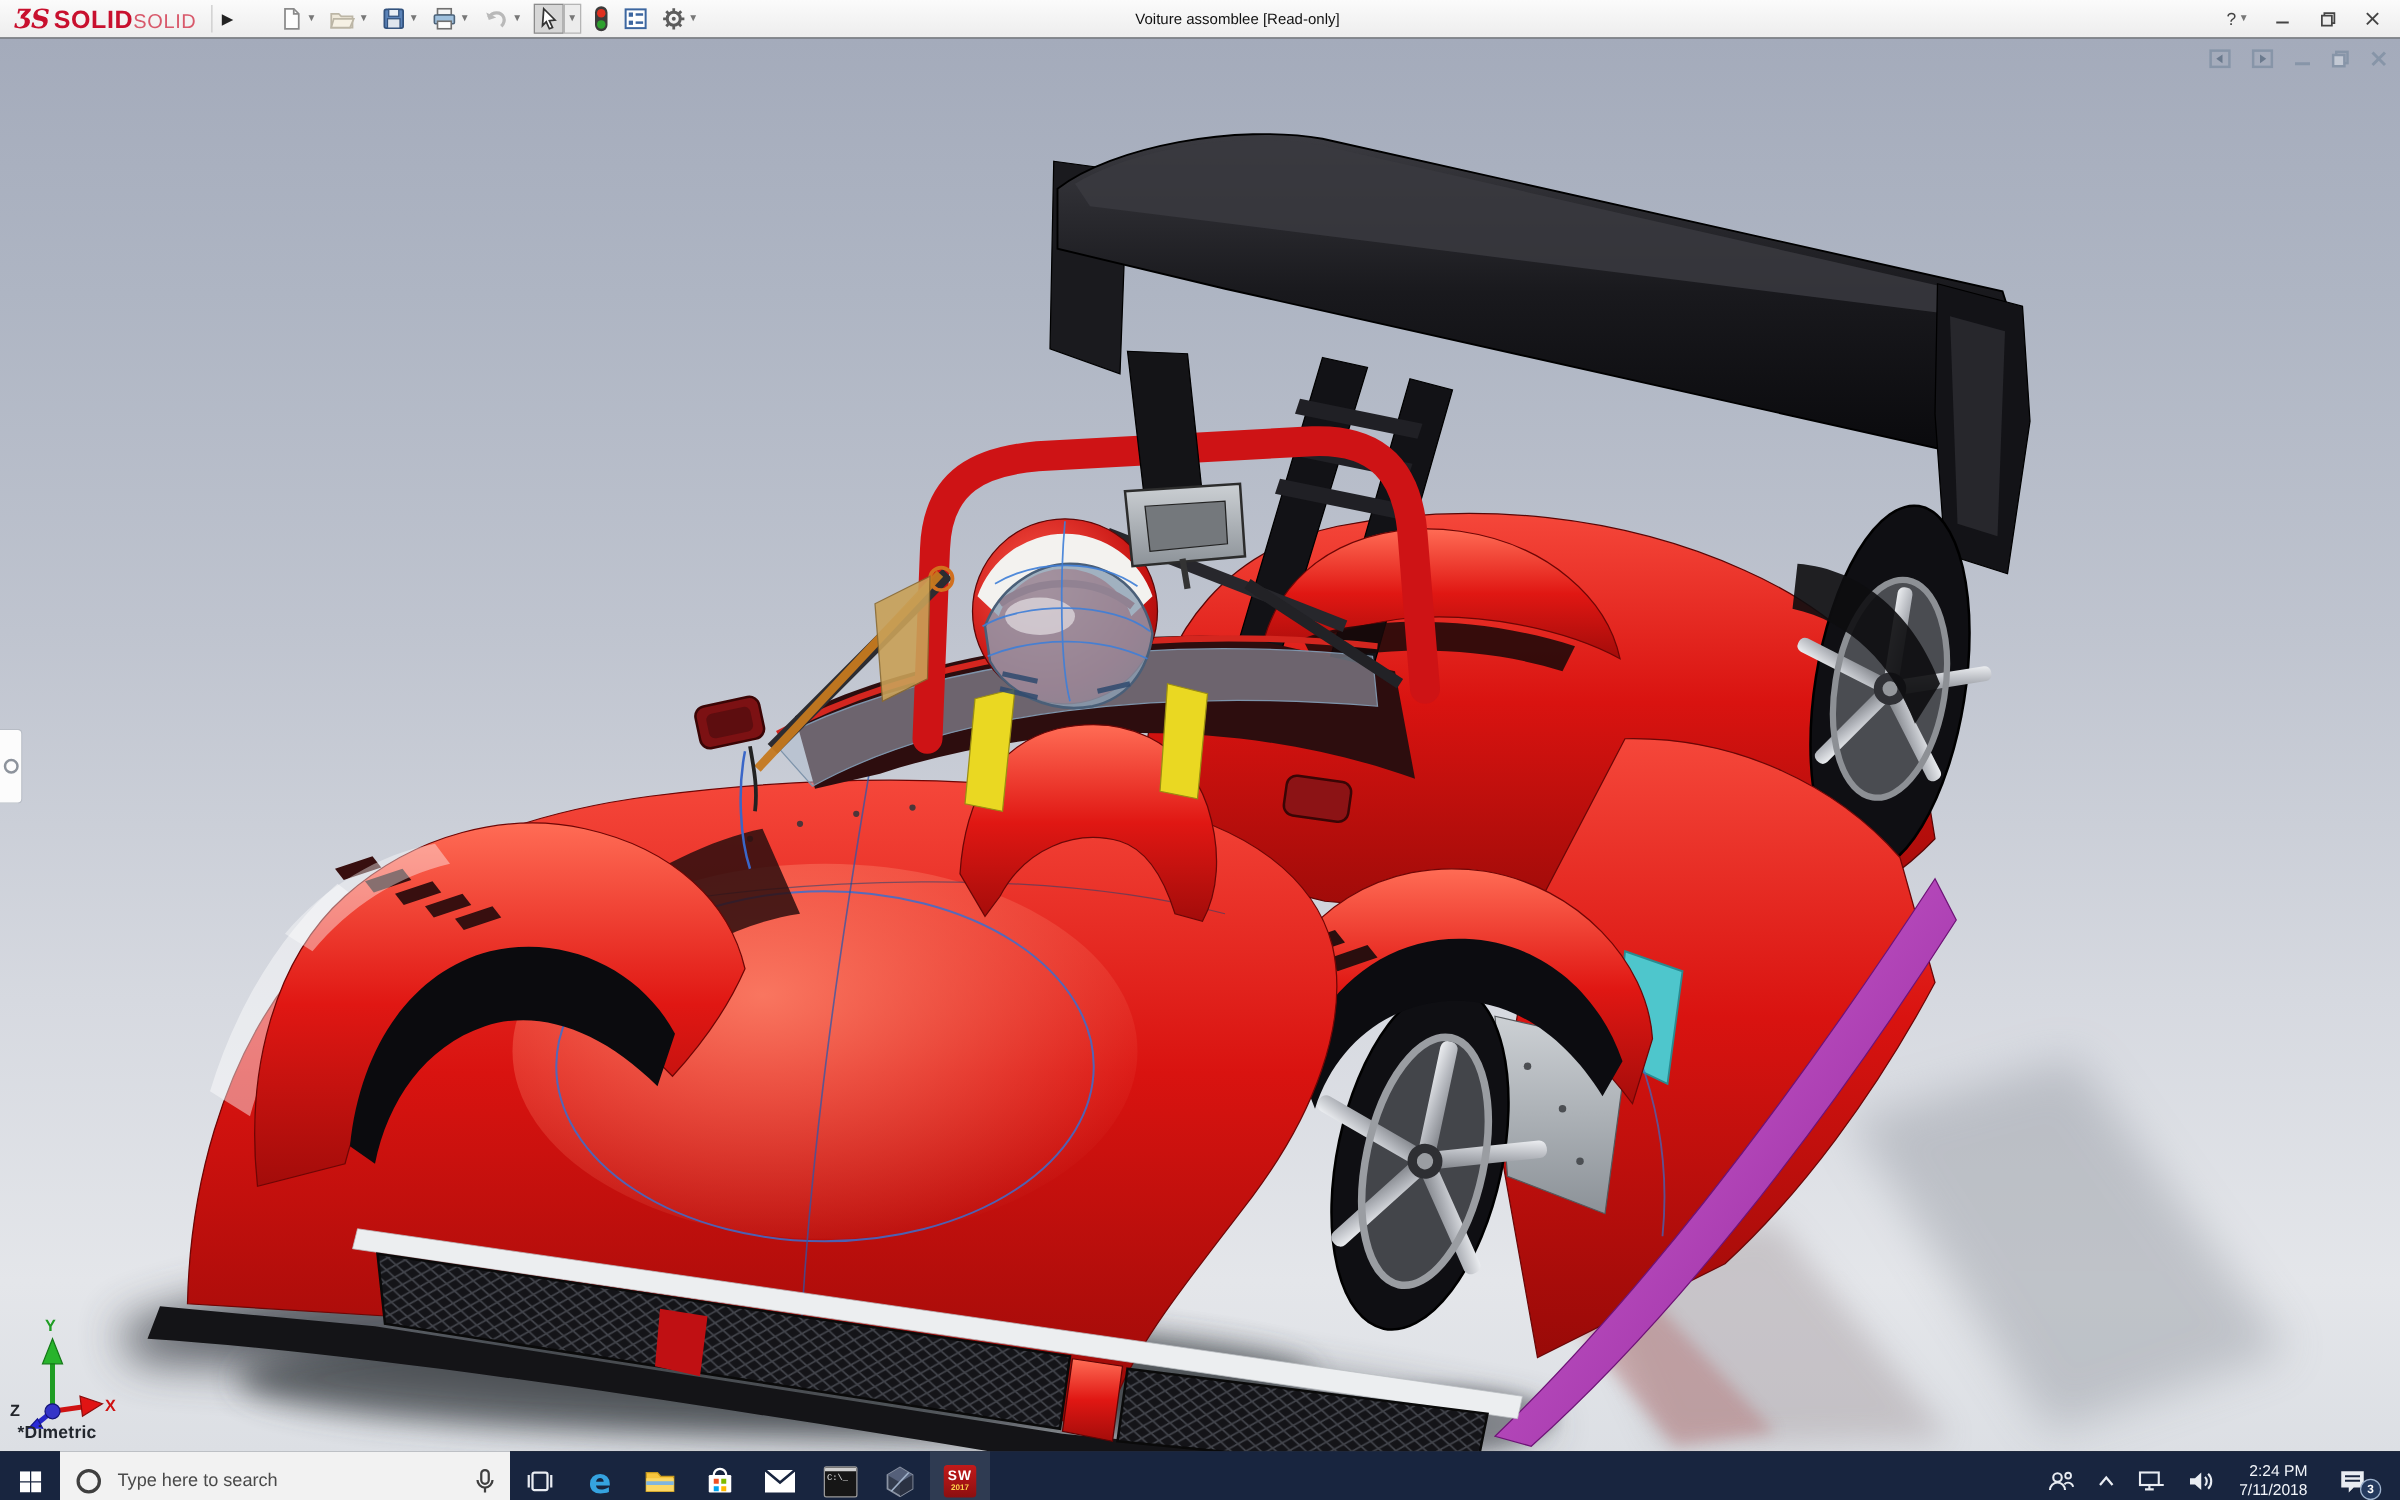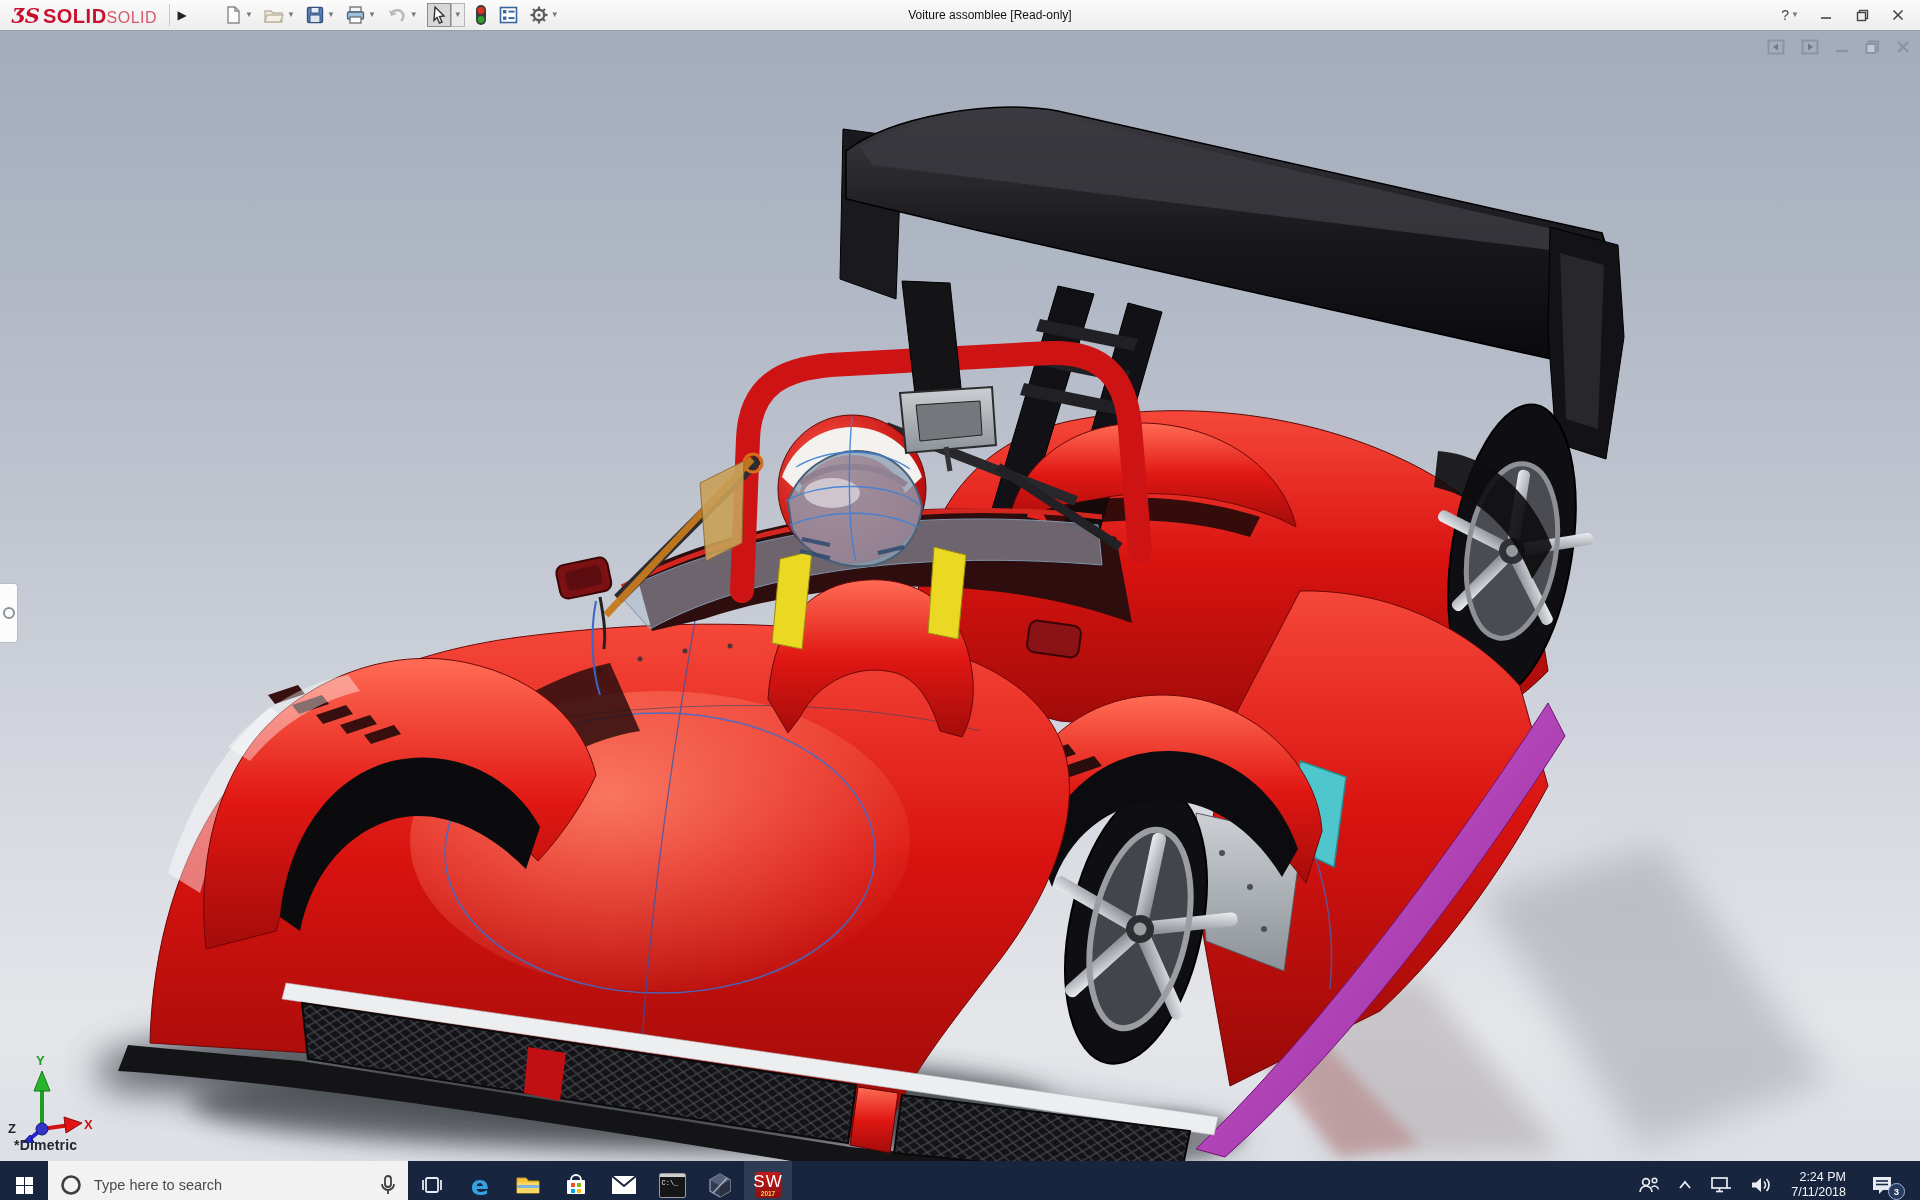--- a/index.html
+++ b/index.html
@@ -53,21 +53,21 @@
                    color:#4a4a4a;font-family:"Liberation Sans",sans-serif;}
   .searchbox input::placeholder{color:#4a4a4a;opacity:1;}
   .task-cell{width:48px;position:relative;display:flex;align-items:center;justify-content:center;}
   .task-cell.active{background:rgba(255,255,255,.10);}
   .runline{position:absolute;bottom:0;left:50%;transform:translateX(-50%);
            height:2.5px;width:32px;background:#76a9cf;}
   .task-cell.active .runline{width:46px;background:#a9d6f5;}
   .edge-e{font-size:27px;font-weight:bold;color:#35a3e0;font-family:"DejaVu Sans",sans-serif;}
   .sw-ico{width:26px;height:26px;border-radius:3px;background:linear-gradient(#c21a1a,#8d0f10);
           display:flex;flex-direction:column;align-items:center;justify-content:center;line-height:1;}
-  .sw-ico .l1{color:#fff;font-weight:normal;font-size:17px;letter-spacing:1px;}
+  .sw-ico .l1{color:#fff;font-weight:bold;font-size:11px;letter-spacing:1px;}
   .sw-ico .l2{color:#ffd24a;font-size:6.5px;font-weight:bold;margin-top:1px;}
   .cmd-ico{width:25px;height:23px;background:#161616;border:1px solid #9a9a9a;border-radius:2px;
            position:relative;overflow:hidden;}
   .cmd-ico .bar{height:3px;background:#cfcfcf;}
   .cmd-ico .txt{color:#e8e8e8;font-family:Liberation Mono, monospace;font-size:7px;
                 padding:2px 0 0 2px;letter-spacing:0;}
   .tray{margin-left:auto;display:flex;align-items:center;gap:4px;padding-right:2px;}
   .tray-btn{height:40px;display:flex;align-items:center;justify-content:center;padding:0 7px;position:relative;}
   .clock{display:flex;flex-direction:column;justify-content:center;align-items:flex-end;
          color:#f2f5fa;font-size:12.5px;line-height:15px;padding:0 8px;}

